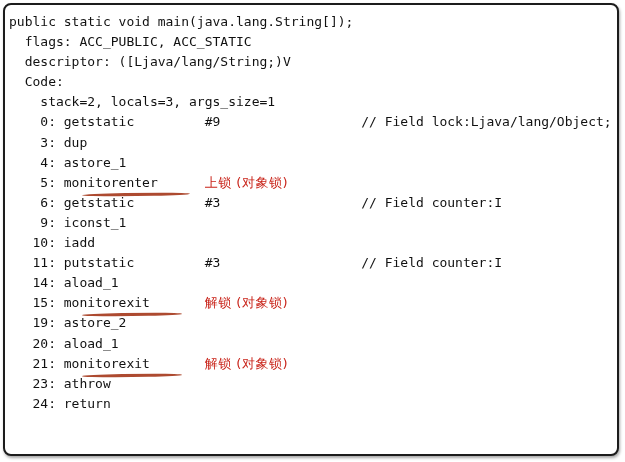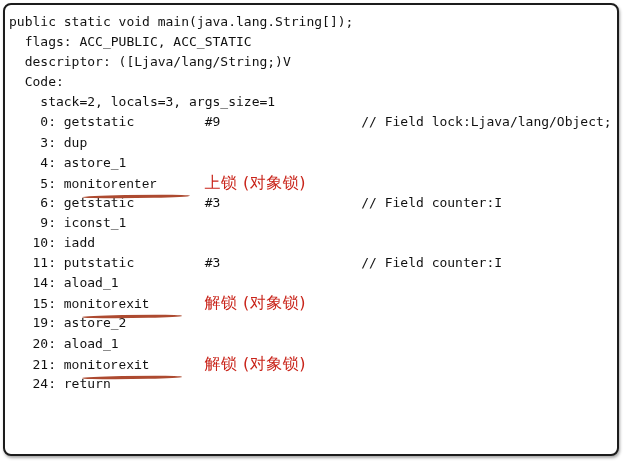--- a/index.html
+++ b/index.html
@@ -30,37 +30,36 @@
     color: #111111;
   }
   .line {
     white-space: pre;
     height: 20.1px;
     line-height: 20.1px;
   }
   .u {
     position: relative;
     display: inline-block;
-    font-family: Liberation Mono, monospace;
   }
   .u::after {
     content: "";
     position: absolute;
     left: 18px;
     right: -32px;
     bottom: -3px;
     height: 3px;
     background: #ad4a30;
     border-radius: 60% 40% 50% 50% / 90% 70% 80% 60%;
     transform: rotate(-0.6deg);
   }
   .annotation {
     color: #c9241a;
     font-family: "DejaVu Sans", sans-serif;
-    font-size: 16px;
+    font-size: 13px;
     line-height: 20.1px;
     font-weight: 500;
     letter-spacing: 0.5px;
   }
 </style>
 </head>
 <body>
 
 <div class="frame">
   <div class="code-block">
@@ -75,15 +74,16 @@
       <div class="line"><span>    5: </span><span class="u">monitorenter</span><span>      </span><span class="annotation">上锁 (对象锁)</span></div>
       <div class="line"><span>    6: getstatic         #3                  // Field counter:I</span></div>
       <div class="line"><span>    9: iconst_1</span></div>
       <div class="line"><span>   10: iadd</span></div>
       <div class="line"><span>   11: putstatic         #3                  // Field counter:I</span></div>
       <div class="line"><span>   14: aload_1</span></div>
       <div class="line"><span>   15: </span><span class="u">monitorexit</span><span>       </span><span class="annotation">解锁 (对象锁)</span></div>
       <div class="line"><span>   19: astore_2</span></div>
       <div class="line"><span>   20: aload_1</span></div>
       <div class="line"><span>   21: </span><span class="u">monitorexit</span><span>       </span><span class="annotation">解锁 (对象锁)</span></div>
+      <div class="line"><span>   23: athrow</span></div>
       <div class="line"><span>   24: return</span></div>
     </div>
 </div>
 
 </body></html>

